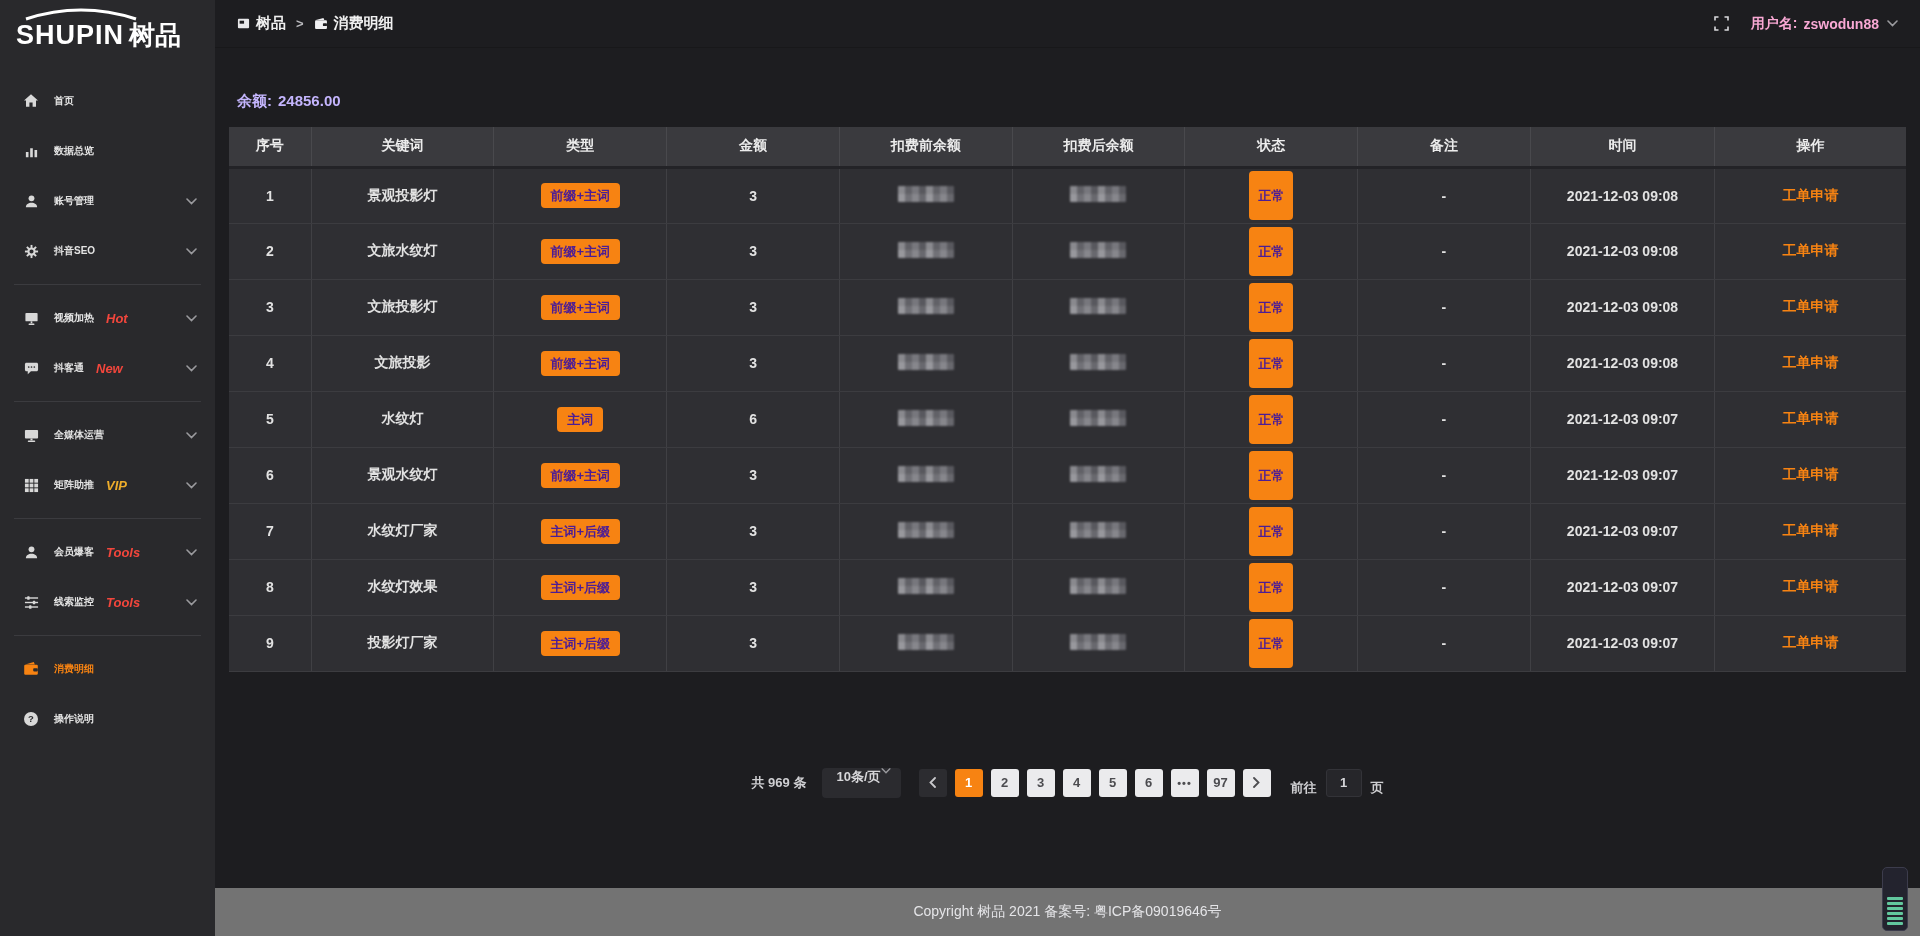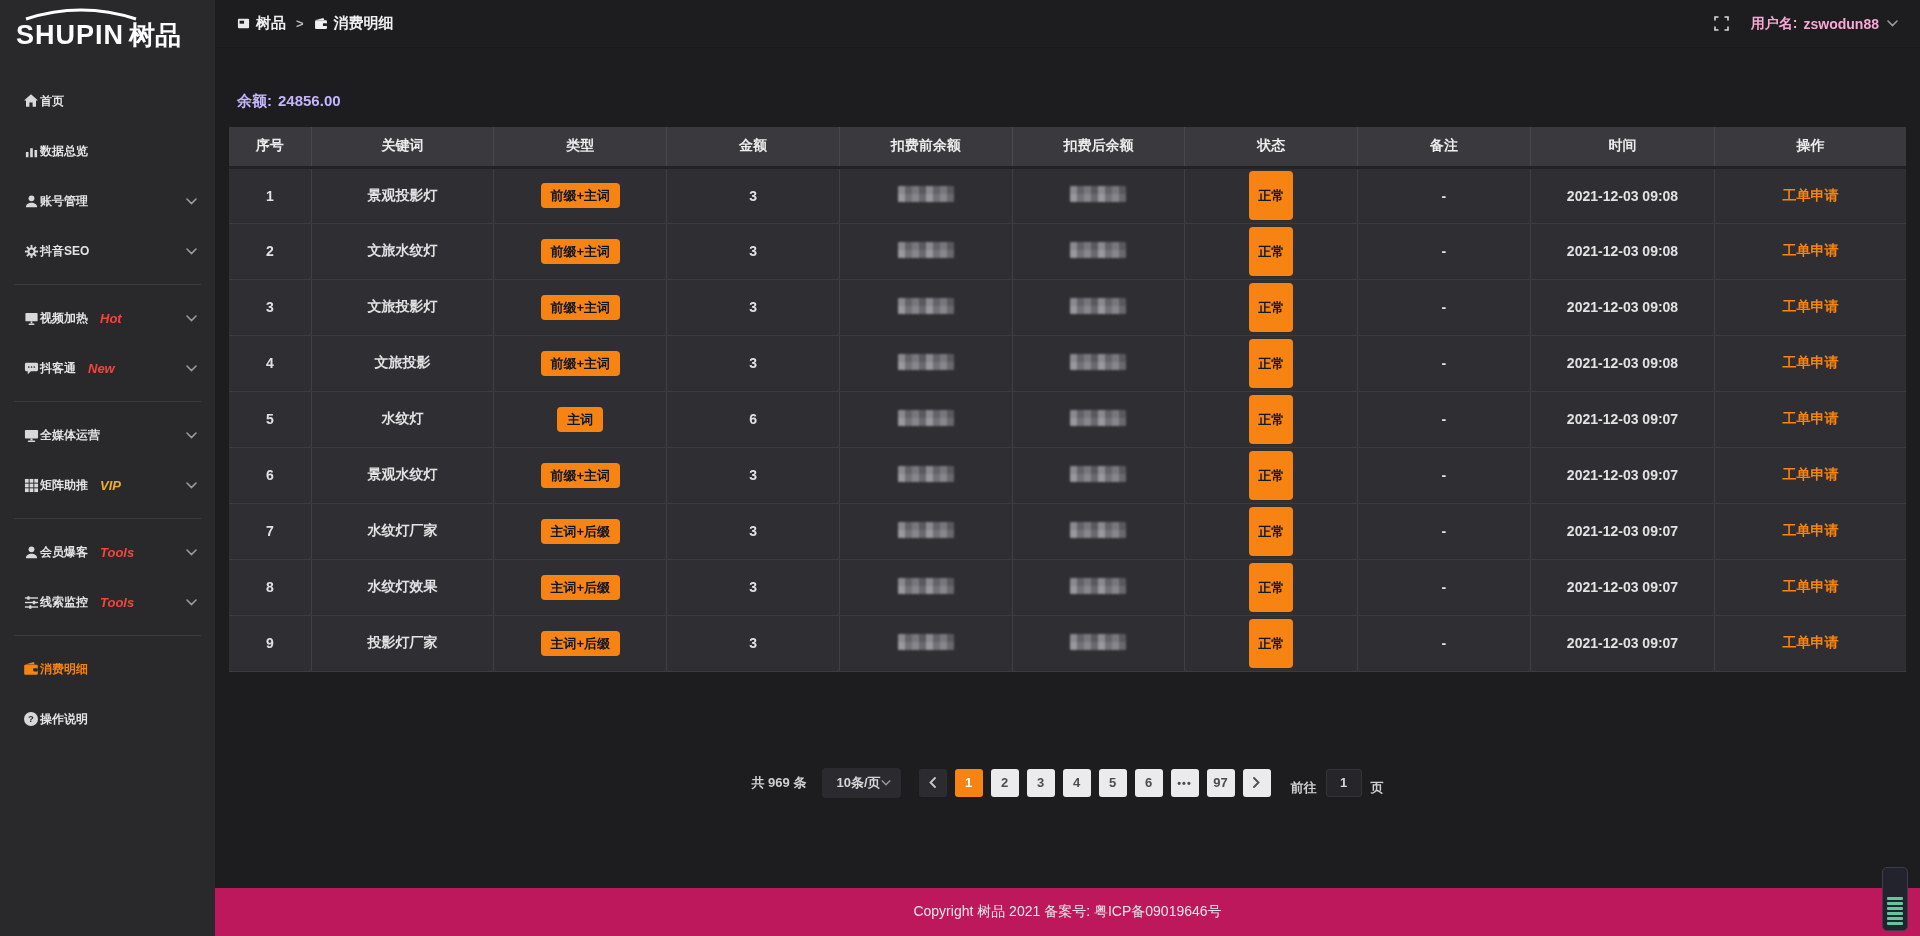--- a/index.html
+++ b/index.html
@@ -13,21 +13,21 @@
 
   
   .sidebar { position:absolute; left:0; top:0; bottom:0; width:215px; background:#29292c; z-index:5; }
   .logo { position:relative; height:64px; padding:18px 0 0 16px; color:#fff; white-space:nowrap; }
   .logo-arc { position:absolute; left:22px; top:8px; }
   .logo-en { font-size:27px; font-weight:800; letter-spacing:1px; color:#fff; }
   .logo-cn { font-size:26px; font-weight:900; margin-left:5px; color:#fff; }
   .side-nav { margin-top:12px; }
   .side-item { height:50px; display:flex; align-items:center; padding:0 18px 0 22px; cursor:pointer; color:#e3e3e3; }
   .side-icon { width:18px; display:flex; justify-content:center; color:#d8d8d8; flex:none; }
-  .side-label { font-size:12px; font-weight:700; }
+  .side-label { font-size:10px; font-weight:700; margin-left:14px; }
   .side-badge { font-size:13px; font-weight:700; font-style:italic; margin-left:12px; }
   .side-chevron { margin-left:auto; color:#9a9a9e; display:flex; }
   .side-item.active, .side-item.active .side-icon { color:var(--accent); }
   .side-divider { height:1px; background:#3b3b3f; margin:8px 14px; }
 
   
   .main { margin-left:215px; height:936px; display:flex; flex-direction:column; }
   .topbar { height:48px; flex:none; background:#1d1d20; border-bottom:1px solid #18181a;
             display:flex; align-items:center; justify-content:space-between; padding:0 22px; }
   .breadcrumb { display:flex; align-items:center; gap:10px; color:#f0f0f0; }
@@ -43,48 +43,48 @@
   .balance b { margin-left:6px; }
 
   .table-wrap { margin-top:16px; }
   table { width:100%; border-collapse:collapse; table-layout:fixed; }
   thead th { background:#3a3a3e; height:40px; color:#ececec; font-size:14px; font-weight:700;
              border-right:1px solid #49494d; border-bottom:3px solid #232327; }
   thead th:last-child { border-right:none; }
   tbody td { background:#2f2f33; height:56px; text-align:center; color:#e2e2e2; font-size:14px;
              font-weight:700; border-right:1px solid #404044; border-bottom:1px solid #3c3c40; }
   tbody td:last-child { border-right:none; }
-  .badge-type, .badge-status { display:inline-block; background:var(--accent); color:#0f172a;
+  .badge-type, .badge-status { display:inline-block; background:var(--accent); color:#4c1d95;
              font-size:13px; font-weight:700; border-radius:4px; line-height:1; }
   .badge-type { padding:6px 10px; }
   .badge-status { padding:18px 9px; }
   .action-link { color:var(--accent); font-weight:700; cursor:pointer; }
   .mosaic { display:inline-block; width:56px; height:16px; border-radius:1px; filter:blur(1.3px); opacity:.8;
     background-image:
       repeating-linear-gradient(90deg, rgba(200,200,205,.55) 0 7px, rgba(110,110,116,.55) 7px 14px, rgba(160,160,166,.55) 14px 21px, rgba(90,90,96,.55) 21px 28px),
       repeating-linear-gradient(0deg, #9a9aa0 0 8px, #6f6f75 8px 16px); }
 
   
   .pagination { display:flex; align-items:center; justify-content:center; gap:8px; margin-top:96px; }
   .pag-total { color:#cfcfd2; font-size:13px; font-weight:700; margin-right:8px; }
-  .pag-select { display:flex; align-items:center; gap:0; background:#2b2b2f; border-radius:4px;
+  .pag-select { display:flex; gap:0; background:#2b2b2f; border-radius:4px;
                 height:30px; padding:0 10px 0 14px; color:#d6d6d9; font-size:13px; font-weight:700;
                 cursor:pointer; margin-right:10px; }
   .pag-select .side-chevron { margin-left:0; }
   .pbtn { min-width:28px; height:28px; border-radius:3px; display:flex; align-items:center; justify-content:center;
           font-size:13px; font-weight:700; background:#ebebed; color:#4c4c50; cursor:pointer; padding:0 4px; border:none; }
   .pbtn.prev { background:#2c2c30; color:#c9c9cc; }
   .pbtn.active { background:var(--accent); color:#fff; }
   .pbtn.more { letter-spacing:1px; font-size:11px; }
   .goto { display:flex; align-items:flex-end; gap:9px; color:#cfcfd2; font-size:13px; font-weight:700; margin-left:12px; }
   .goto-input { width:36px; height:28px; background:#26262a; border:1px solid #333338; border-radius:3px;
                 color:#d6d6d9; text-align:center; font-size:13px; font-weight:700; outline:none; }
 
   
-  .footer { height:48px; flex:none; background:#be185d; display:flex; align-items:center; justify-content:center;
+  .footer { height:48px; flex:none; background:#737373; display:flex; align-items:center; justify-content:center;
             color:#e5e5e8; font-size:14px; font-weight:400; }
 
   
   .corner-widget { position:absolute; right:12px; bottom:5px; width:26px; height:64px; background:#23232e;
                    border:1px solid #3c3c4c; border-radius:5px; z-index:9; cursor:pointer; }
   .corner-widget .bars { position:absolute; left:4px; right:4px; bottom:5px; display:flex; flex-direction:column; gap:2px; }
   .corner-widget .bars i { display:block; height:3px; background:#62c79e; border-radius:1px; }
 </style>
 </head>
 <body>

